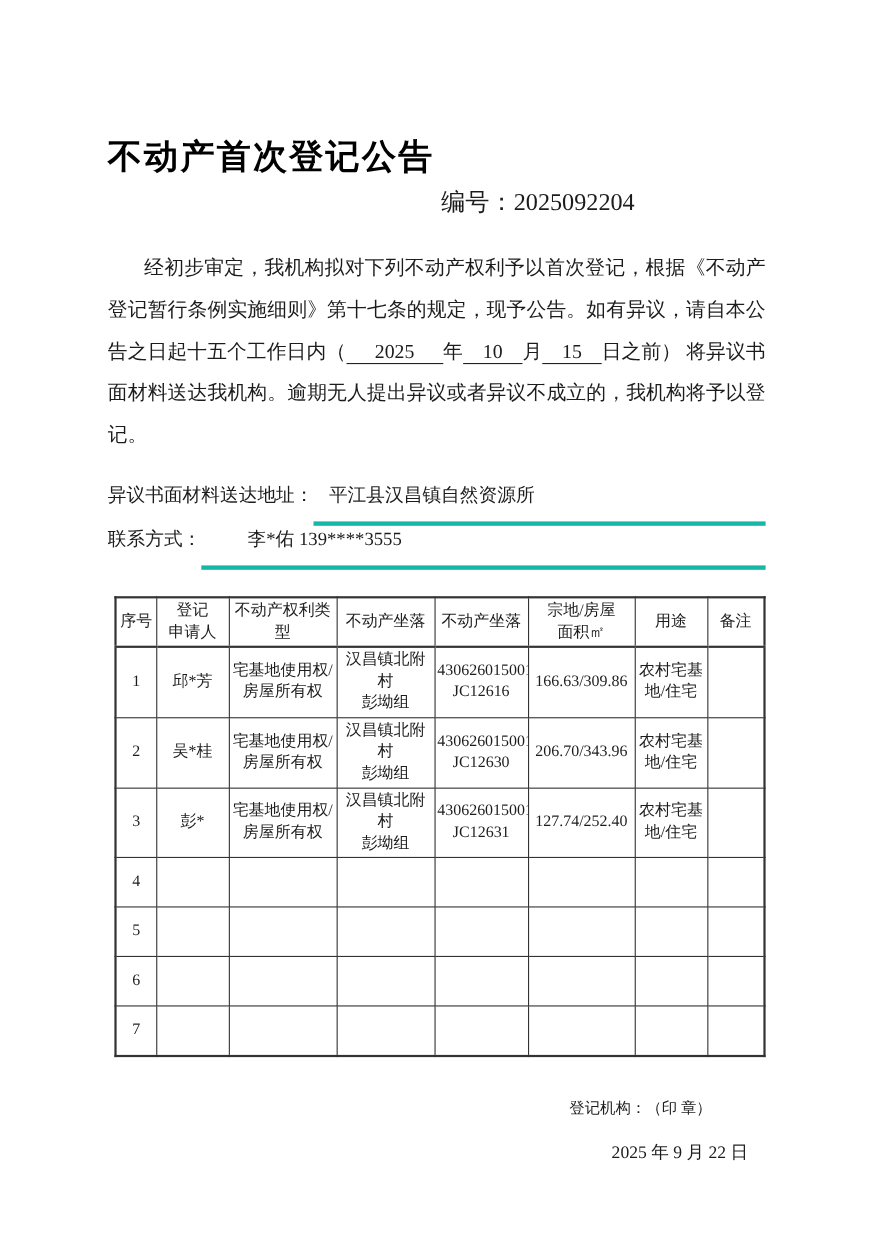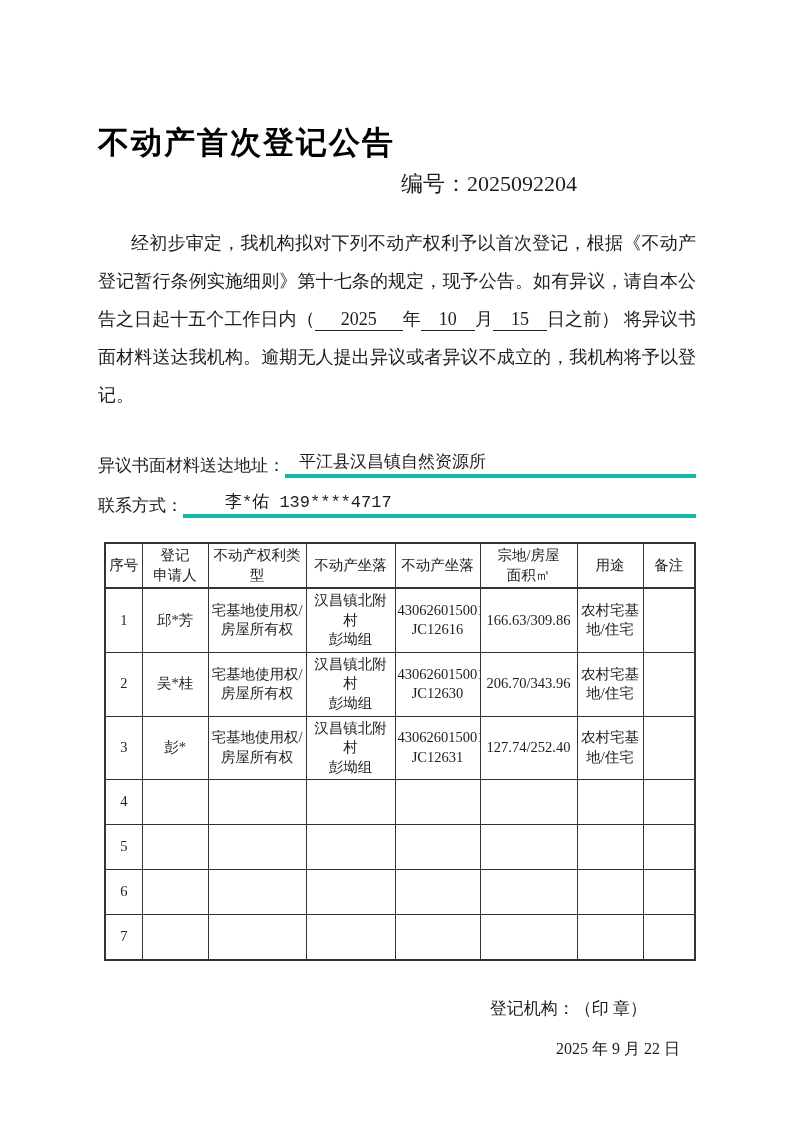--- a/index.html
+++ b/index.html
@@ -47,21 +47,21 @@
     text-align: center;
     text-indent: 0;
     line-height: 22px;
     vertical-align: baseline;
   }
   .blank-year  { width: 88px; }
   .blank-month { width: 54px; }
   .blank-day   { width: 54px; }
 
   .addr { margin-top: 24px; font-size: 17px; }
-  .addr-row { display: flex; align-items: flex-end; height: 40px; font-family: Liberation Mono, monospace; }
+  .addr-row { display: flex; height: 40px; }
   .addr-label { white-space: nowrap; padding-bottom: 1px; }
   .addr-fill {
     flex: 1;
     border-bottom: 4px solid #14b8a6;
     padding-left: 14px;
     padding-bottom: 1px;
     white-space: nowrap;
   }
   .addr-row.contact .addr-fill { padding-left: 42px; }
 
@@ -85,21 +85,21 @@
     line-height: 1.35;
     overflow: hidden;
   }
   table.reg thead th { height: 45px; border-bottom-width: 2px; }
   table.reg tbody td { height: 45px; }
 
   .footer-org {
     margin-top: 36px;
     text-align: right;
     padding-right: 49px;
-    font-size: 17px;
+    font-size: 14px;
     line-height: 24px;
   }
   .footer-date {
     margin-top: 16px;
     text-align: right;
     padding-right: 16px;
     font-size: 16px;
     line-height: 24px;
   }
 </style>
@@ -114,21 +114,21 @@
 
   <div class="para"><span>经初步审定，我机构拟对下列不动产权利予以首次登记，根据《不动产登记暂行条例实施细则》第十七条的规定，现予公告。如有异议，请自本公告之日起十五个工作日内（</span><span class="blank blank-year">2025</span><span>年</span><span class="blank blank-month">10</span><span>月</span><span class="blank blank-day">15</span><span>日之前） 将异议书面材料送达我机构。逾期无人提出异议或者异议不成立的，我机构将予以登记。</span></div>
 
   <div class="addr">
     <div class="addr-row">
       <span class="addr-label">异议书面材料送达地址：</span>
       <span class="addr-fill">平江县汉昌镇自然资源所</span>
     </div>
     <div class="addr-row contact">
       <span class="addr-label">联系方式：</span>
-      <span class="addr-fill">李*佑 139****4717</span>
+      <span class="addr-fill">李*佑 139****3555</span>
     </div>
   </div>
 
   <table class="reg">
     <colgroup>
       <col style="width:37px">
         <col style="width:66px">
         <col style="width:98px">
         <col style="width:89px">
       <col style="width:85px">

